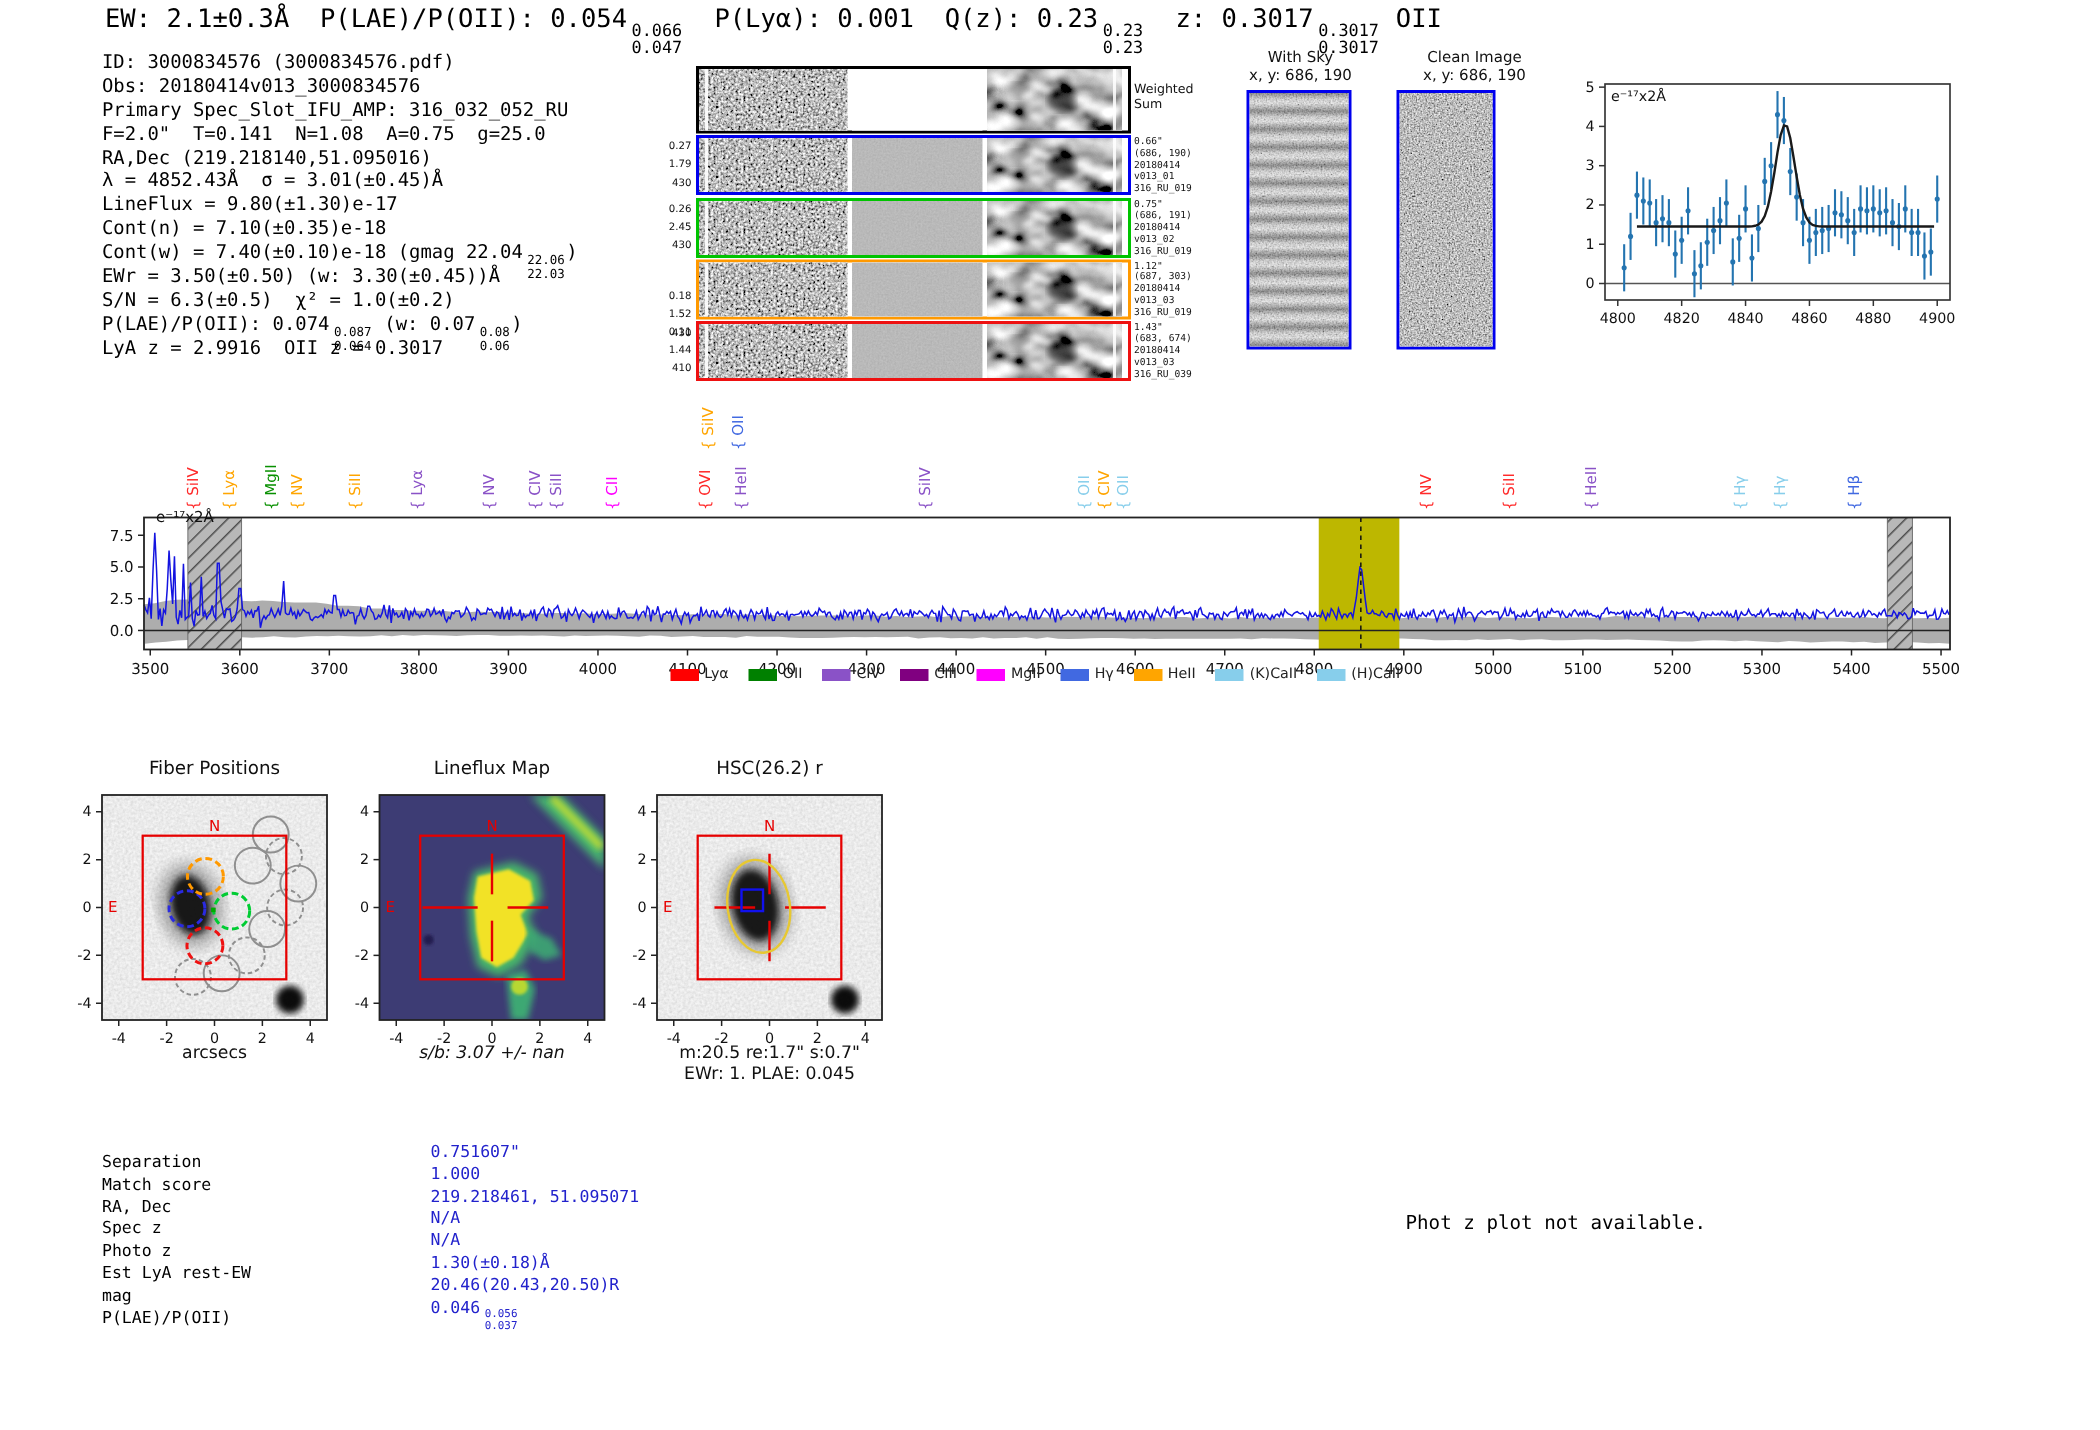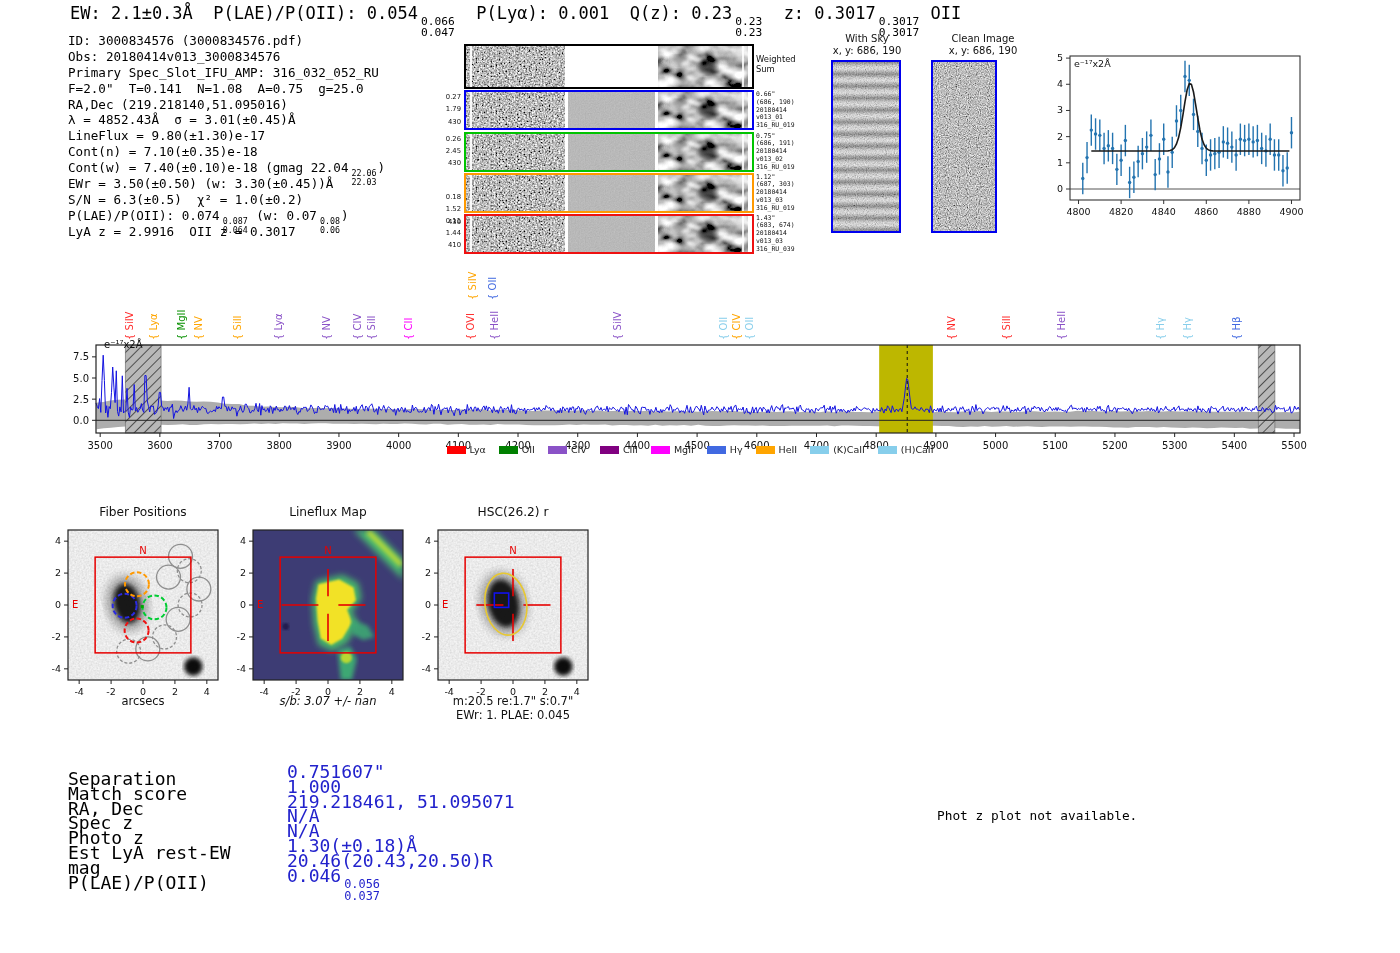--- a/index.html
+++ b/index.html
@@ -9,21 +9,21 @@
   .mono{font-family:"DejaVu Sans Mono",monospace;color:#000;white-space:pre;}
   .iline{display:block;height:15.9px;overflow:visible;}
   .frac{display:inline-flex;flex-direction:column;font-size:0.66em;line-height:1.05;
         vertical-align:-0.5em;margin:0 1px 0 3px;}
   .frac span{display:block;}
   #hdr-left{left:70px;top:3px;font-size:17px;}
   #hdr-right{left:1058px;top:3px;font-size:13px;}
   #info-block{left:68px;top:33px;font-size:12.6px;line-height:15.9px;}
   #hsc-line{left:68px;top:484px;font-size:13px;}
   #photz-note{left:937px;top:808px;font-size:12.8px;}
-  #match-table{left:68px;top:768px;width:460px;height:140px;font-size:18px;}
+  #match-table{left:68px;top:768px;width:460px;height:140px;font-size:11px;}
   .mt-label{position:absolute;left:0;}
   .mt-value{position:absolute;left:219px;color:#2222cc;}
   .s2-title{position:absolute;top:16px;text-align:left;font-size:10.5px;color:#111;}
   .s2-row{position:absolute;left:21px;width:290px;box-sizing:border-box;display:flex;background:#fff;}
   .s2-cell{height:100%;}
   .s2-left{position:absolute;left:0;width:18px;text-align:right;font-size:6.8px;line-height:12.4px;color:#111;font-family:"DejaVu Sans",sans-serif;}
   .s2-right{position:absolute;left:313px;font-size:6.4px;line-height:7.8px;color:#111;}
   .sky-title{position:absolute;text-align:center;font-size:10px;line-height:12px;color:#111;}
   .stripes{width:100%;height:100%;background:repeating-linear-gradient(180deg,#636363 0px,#d8d8d8 4px,#f0f0f0 7px,#6e6e6e 12px);}
   .cut-title{position:absolute;top:505px;width:150px;text-align:center;font-size:12.2px;color:#111;}

